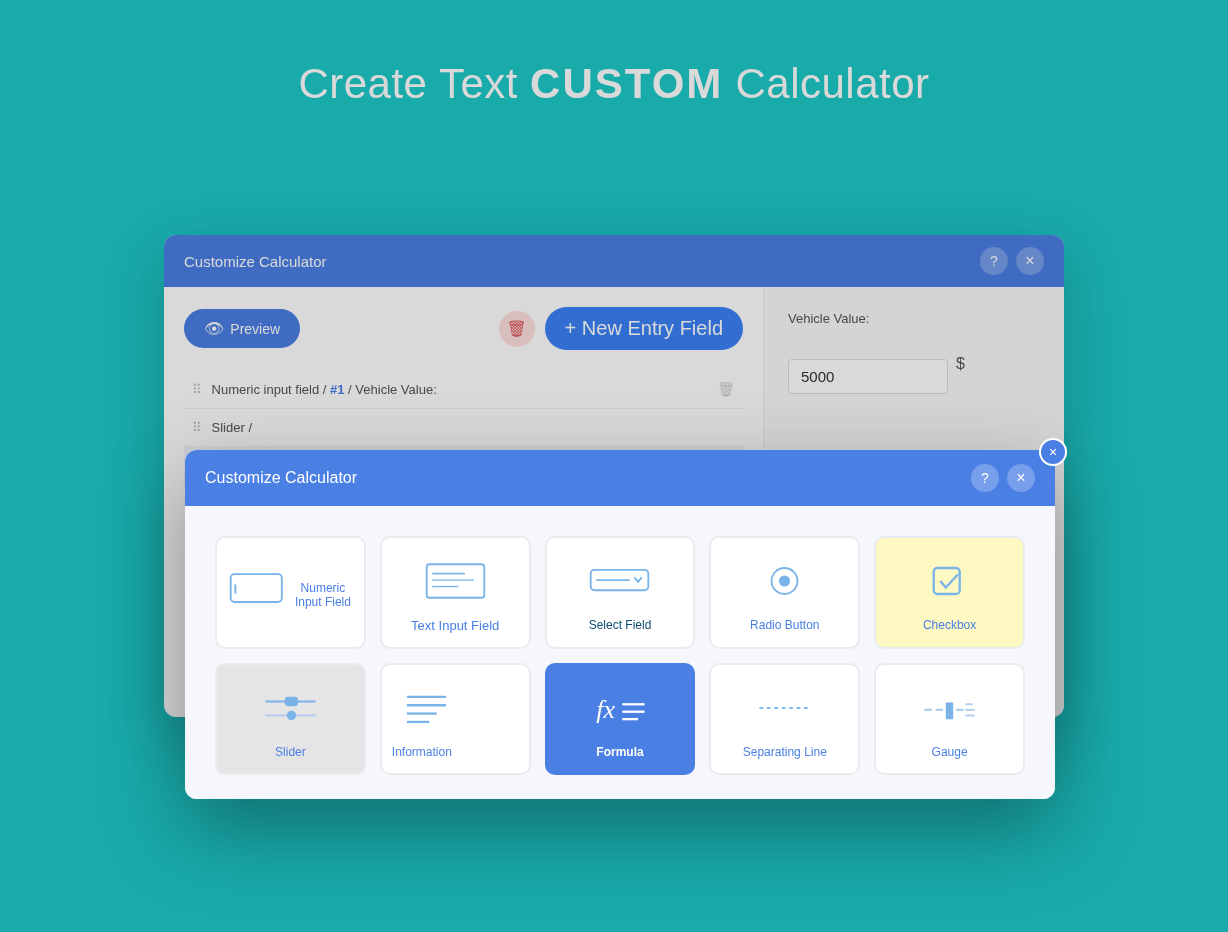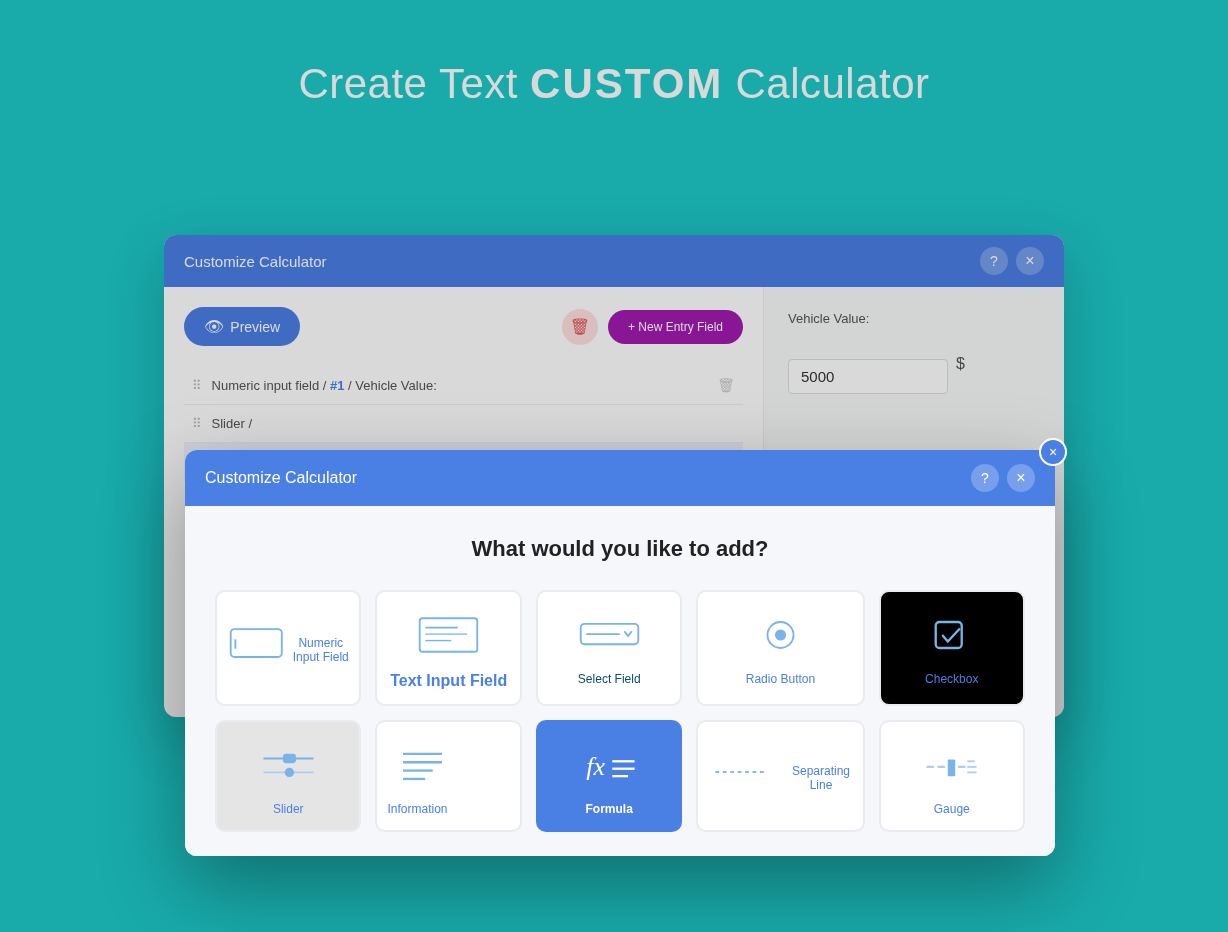--- a/index.html
+++ b/index.html
@@ -34,21 +34,21 @@
   <div style="display:flex; height:430px;">
 
     <div style="flex:1; padding:20px; border-right:1px solid #eee; overflow:hidden;">
 
       <div style="display:flex; gap:10px; margin-bottom:20px; align-items:center;">
         <button style="background:#4a7fe4;color:white;border:none;border-radius:25px;padding:10px 20px;font-size:14px;cursor:pointer;display:flex;align-items:center;gap:6px;">
           <span style="font-size:16px;">👁</span>
           <span>Preview</span>
         </button>
         <button style="width:36px;height:36px;background:#ffe0e0;border:none;border-radius:50%;cursor:pointer;display:flex;align-items:center;justify-content:center;color:#e05a5a;font-size:16px;margin-left:auto;">🗑</button>
-        <button style="background:#a21caf;color:white;border:none;border-radius:25px;padding:10px 20px;font-size:12px;cursor:pointer;">
+        <button style="background:#3b82f6;color:white;border:none;border-radius:25px;padding:10px 20px;font-size:20px;cursor:pointer;">
           <span>+ New Entry Field</span>
         </button>
       </div>
 
       <div>
         <div style="display:flex;align-items:center;padding:11px 8px;border-bottom:1px solid #f0f0f0;font-size:13px;color:#555;">
           <span style="color:#bbb;margin-right:10px;">⠿</span>
           <span style="flex:1;">Numeric input field / <span style="color:#4a7fe4;font-weight:600;">#1</span> / Vehicle Value:</span>
           <span style="color:#ccc;cursor:pointer;font-size:14px;">🗑</span>
         </div>
@@ -93,21 +93,20 @@
 
   <div style="background:#4a7fe4;padding:14px 20px;display:flex;justify-content:space-between;align-items:center;color:white;font-size:16px;border-radius:12px 12px 0 0;">
     <span>Customize Calculator</span>
     <div style="display:flex;gap:8px;">
       <button style="width:28px;height:28px;border-radius:50%;border:none;background:rgba(255,255,255,0.25);color:white;cursor:pointer;font-size:14px;">?</button>
       <button style="width:28px;height:28px;border-radius:50%;border:none;background:rgba(255,255,255,0.25);color:white;cursor:pointer;font-size:16px;">×</button>
     </div>
   </div>
 
   <div style="padding:30px 30px 24px;background:#f5f7fa;border-radius:0 0 12px 12px;">
-    <div style="text-align:center;font-size:22px;font-weight:600;color:#222;margin-bottom:28px;">What would you like to add?</div>
 
     <div style="display:grid;grid-template-columns:repeat(5,1fr);gap:14px;">
 
       <div style="background:white;border:2px solid #e8ecf0;border-radius:10px;padding:18px 10px 14px;display:flex;flex-direction:row;align-items:center;cursor:pointer;">
         <div style="width:70px;height:50px;display:flex;align-items:center;justify-content:center;margin-bottom:12px;">
           <svg viewBox="0 0 70 44" fill="none" xmlns="http://www.w3.org/2000/svg" width="65" height="42">
             <rect x="4" y="6" width="55" height="30" rx="4" stroke="#7ab3e8" stroke-width="2" fill="none"></rect>
             <rect x="8" y="17" width="2" height="10" fill="#7ab3e8"></rect>
           </svg>
         </div>
@@ -116,21 +115,21 @@
 
       <div style="background:white;border:2px solid #e8ecf0;border-radius:10px;padding:18px 10px 14px;display:flex;flex-direction:column;align-items:center;cursor:pointer;">
         <div style="width:70px;height:50px;display:flex;align-items:center;justify-content:center;margin-bottom:12px;">
           <svg viewBox="0 0 70 44" fill="none" xmlns="http://www.w3.org/2000/svg" width="65" height="42">
             <rect x="4" y="4" width="62" height="36" rx="3" stroke="#7ab3e8" stroke-width="2" fill="none"></rect>
             <line x1="10" y1="14" x2="45" y2="14" stroke="#7ab3e8" stroke-width="2"></line>
             <line x1="10" y1="21" x2="55" y2="21" stroke="#7ab3e8" stroke-width="1.5"></line>
             <line x1="10" y1="28" x2="38" y2="28" stroke="#7ab3e8" stroke-width="1.5"></line>
           </svg>
         </div>
-        <span style="font-size:16px;color:#4a7fe4;text-align:center;font-weight:700;">Text Input Field</span>
+        <span style="font-size:13px;color:#4a7fe4;text-align:center;font-weight:400;">Text Input Field</span>
       </div>
 
       <div style="background:white;border:2px solid #e8ecf0;border-radius:10px;padding:18px 10px 14px;display:flex;flex-direction:column;align-items:center;cursor:pointer;">
         <div style="width:70px;height:50px;display:flex;align-items:center;justify-content:center;margin-bottom:12px;">
           <svg viewBox="0 0 70 44" fill="none" xmlns="http://www.w3.org/2000/svg" width="65" height="42">
             <rect x="4" y="10" width="62" height="22" rx="4" stroke="#7ab3e8" stroke-width="2" fill="none"></rect>
             <line x1="10" y1="21" x2="46" y2="21" stroke="#7ab3e8" stroke-width="2"></line>
             <polyline points="52,17 57,21 52,25" stroke="#7ab3e8" stroke-width="2" fill="none" transform="rotate(90 55 21)"></polyline>
           </svg>
         </div>
@@ -140,21 +139,21 @@
       <div style="background:white;border:2px solid #e8ecf0;border-radius:10px;padding:18px 10px 14px;display:flex;flex-direction:column;align-items:center;cursor:pointer;">
         <div style="width:70px;height:50px;display:flex;align-items:center;justify-content:center;margin-bottom:12px;">
           <svg viewBox="0 0 70 44" fill="none" xmlns="http://www.w3.org/2000/svg" width="65" height="42">
             <circle cx="35" cy="22" r="14" stroke="#7ab3e8" stroke-width="2" fill="none"></circle>
             <circle cx="35" cy="22" r="6" fill="#7ab3e8"></circle>
           </svg>
         </div>
         <span style="font-size:12px;color:#4a7fe4;text-align:center;font-weight:500;">Radio Button</span>
       </div>
 
-      <div style="background:#000000;border:2px solid #e8ecf0;border-radius:10px;padding:18px 10px 14px;display:flex;flex-direction:column;align-items:center;cursor:pointer;">
+      <div style="background:#fef9c3;border:2px solid #e8ecf0;border-radius:10px;padding:18px 10px 14px;display:flex;flex-direction:column;align-items:center;cursor:pointer;">
         <div style="width:70px;height:50px;display:flex;align-items:center;justify-content:center;margin-bottom:12px;">
           <svg viewBox="0 0 70 44" fill="none" xmlns="http://www.w3.org/2000/svg" width="65" height="42">
             <rect x="18" y="8" width="28" height="28" rx="4" stroke="#7ab3e8" stroke-width="2.5" fill="none"></rect>
             <polyline points="25,22 31,29 44,15" stroke="#7ab3e8" stroke-width="2.5" fill="none"></polyline>
           </svg>
         </div>
         <span style="font-size:12px;color:#4a7fe4;text-align:center;font-weight:500;">Checkbox</span>
       </div>
 
       <div style="background:#e5e5e5;border:2px solid #e8ecf0;border-radius:10px;padding:18px 10px 14px;display:flex;flex-direction:column;align-items:center;cursor:pointer;">
@@ -186,21 +185,21 @@
           <svg viewBox="0 0 70 44" fill="none" xmlns="http://www.w3.org/2000/svg" width="65" height="42">
             <text x="10" y="33" font-size="28" fill="white" font-style="italic" font-family="serif">fx</text>
             <line x1="38" y1="18" x2="62" y2="18" stroke="white" stroke-width="2.5"></line>
             <line x1="38" y1="26" x2="62" y2="26" stroke="white" stroke-width="2.5"></line>
             <line x1="38" y1="34" x2="55" y2="34" stroke="white" stroke-width="2.5"></line>
           </svg>
         </div>
         <span style="font-size:12px;color:white;text-align:center;font-weight:600;">Formula</span>
       </div>
 
-      <div style="background:white;border:2px solid #e8ecf0;border-radius:10px;padding:18px 10px 14px;display:flex;flex-direction:row;align-items:center;cursor:pointer;gap:16px;">
+      <div style="background:white;border:2px solid #e8ecf0;border-radius:10px;padding:18px 10px 14px;display:flex;flex-direction:column;align-items:center;cursor:pointer;">
         <div style="width:70px;height:50px;display:flex;align-items:center;justify-content:center;margin-bottom:12px;">
           <svg viewBox="0 0 70 44" fill="none" xmlns="http://www.w3.org/2000/svg" width="65" height="42">
             <line x1="8" y1="22" x2="12" y2="22" stroke="#7ab3e8" stroke-width="2"></line>
             <line x1="16" y1="22" x2="20" y2="22" stroke="#7ab3e8" stroke-width="2"></line>
             <line x1="24" y1="22" x2="28" y2="22" stroke="#7ab3e8" stroke-width="2"></line>
             <line x1="32" y1="22" x2="36" y2="22" stroke="#7ab3e8" stroke-width="2"></line>
             <line x1="40" y1="22" x2="44" y2="22" stroke="#7ab3e8" stroke-width="2"></line>
             <line x1="48" y1="22" x2="52" y2="22" stroke="#7ab3e8" stroke-width="2"></line>
             <line x1="56" y1="22" x2="60" y2="22" stroke="#7ab3e8" stroke-width="2"></line>
           </svg>

